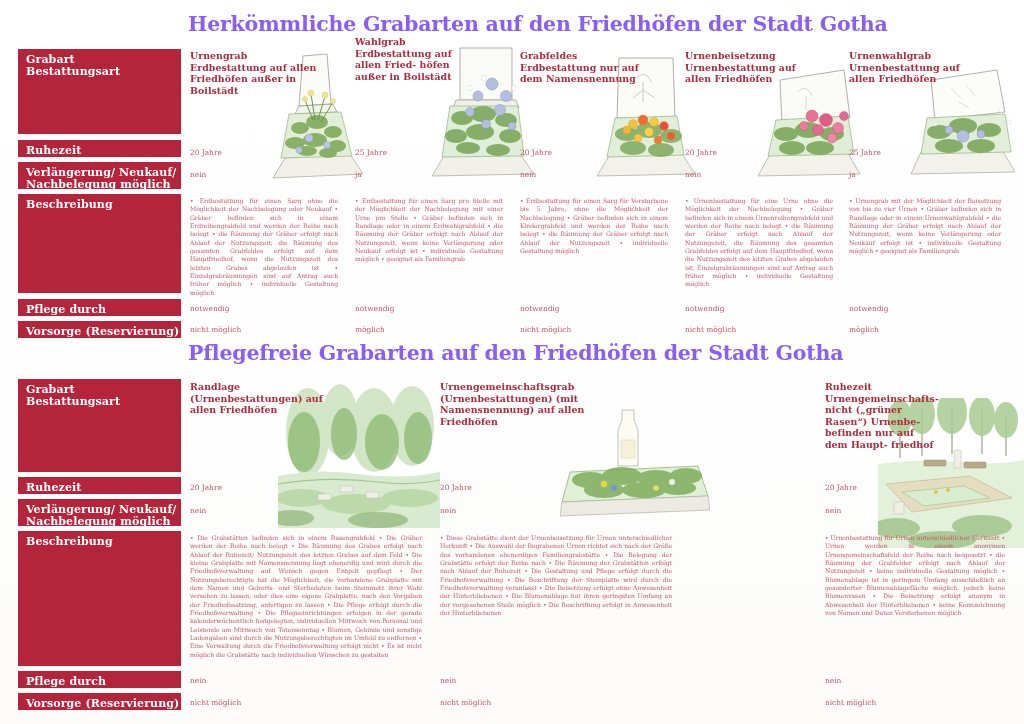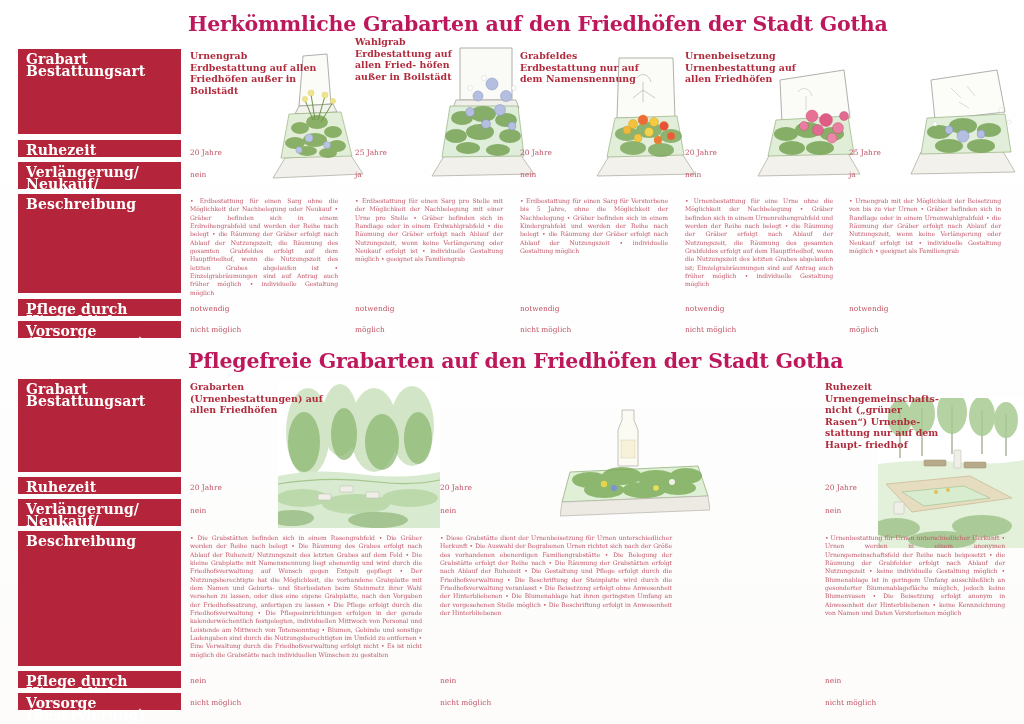--- a/index.html
+++ b/index.html
@@ -14,35 +14,35 @@
   .paper{position:absolute;inset:0;background:
      linear-gradient(180deg,#ffffff 0%, #fefefe 45%, #fdfcfb 100%);}
 
   .sheet{position:absolute;inset:0;}
 
   
   .section-title{
     position:absolute;
     font-family:"DejaVu Serif",serif;
     font-weight:bold;
-    color:#be185d;
+    color:#8b5cf6;
     letter-spacing:-0.2px;
     white-space:nowrap;
   }
   #title-1{left:188px;top:12px;font-size:20.5px;}
-  #title-2{left:188px;top:341px;font-size:20.5px;margin-top:8px;}
+  #title-2{left:188px;top:341px;font-size:20.5px;}
 
   
   .label-block{
     position:absolute;
     background:#b4243a;
     color:#ffffff;
     font-family:"DejaVu Serif",serif;
     font-weight:bold;
-    font-size:14px;
+    font-size:11px;
     line-height:11.5px;
     padding:5px 0 0 8px;
     box-sizing:border-box;
     letter-spacing:0.1px;
   }
   .label-block span{display:block;}
 
   
   .col-head{
     position:absolute;
@@ -314,20 +314,25 @@
     <span>Urnenbeisetzung</span>
     <span>Urnenbestattung</span>
     <span>auf allen Friedhöfen</span>
   </div>
   <div class="cell" style="left:685px;top:148px;">20 Jahre</div>
   <div class="cell" style="left:685px;top:170px;">nein</div>
   <div class="desc" style="left:685px;top:197px;width:148px;">• Urnenbestattung für eine Urne ohne die Möglichkeit der Nachbelegung • Gräber befinden sich in einem Urnenreihengrabfeld und werden der Reihe nach belegt • die Räumung der Gräber erfolgt nach Ablauf der Nutzungszeit, die Räumung des gesamten Grabfeldes erfolgt auf dem Hauptfriedhof, wenn die Nutzungszeit des letzten Grabes abgelaufen ist; Einzelgrabräumungen sind auf Antrag auch früher möglich • individuelle Gestaltung möglich</div>
   <div class="cell" style="left:685px;top:304px;">notwendig</div>
   <div class="cell" style="left:685px;top:325px;">nicht möglich</div>
 
+  <div class="col-head" style="left:849px;top:50px;width:130px;">
+    <span>Urnenwahlgrab</span>
+    <span>Urnenbestattung</span>
+    <span>auf allen Friedhöfen</span>
+  </div>
   <div class="cell" style="left:849px;top:148px;">25 Jahre</div>
   <div class="cell" style="left:849px;top:170px;">ja</div>
   <div class="desc" style="left:849px;top:197px;width:152px;">• Urnengrab mit der Möglichkeit der Beisetzung von bis zu vier Urnen • Gräber befinden sich in Randlage oder in einem Urnenwahlgrabfeld • die Räumung der Gräber erfolgt nach Ablauf der Nutzungszeit, wenn keine Verlängerung oder Neukauf erfolgt ist • individuelle Gestaltung möglich • geeignet als Familiengrab</div>
   <div class="cell" style="left:849px;top:304px;">notwendig</div>
   <div class="cell" style="left:849px;top:325px;">möglich</div>
 
   <div class="section-title" id="title-2">Pflegefreie Grabarten auf den Friedhöfen der Stadt Gotha</div>
 
   <div class="label-block" style="left:18px;top:379px;width:163px;height:93px;">
     <span>Grabart</span>
@@ -449,42 +454,48 @@
         <ellipse cx="64" cy="142" rx="34" ry="9"></ellipse>
       </g>
       <g fill="#e8b53a" opacity="0.8">
         <circle cx="58" cy="94" r="2"></circle>
           <circle cx="70" cy="92" r="2"></circle>
       </g>
     </svg>
   </div>
 
   <div class="col-head" style="left:190px;top:381px;width:150px;">
-    <span>Grabarten</span>
+    <span>Randlage</span>
     <span>(Urnenbestattungen)</span>
     <span>auf allen Friedhöfen</span>
   </div>
   <div class="cell" style="left:190px;top:483px;">20 Jahre</div>
   <div class="cell" style="left:190px;top:506px;">nein</div>
   <div class="desc" style="left:190px;top:534px;width:232px;">• Die Grabstätten befinden sich in einem Rasengrabfeld • Die Gräber werden der Reihe nach belegt • Die Räumung des Grabes erfolgt nach Ablauf der Ruhezeit/ Nutzungszeit des letzten Grabes auf dem Feld • Die kleine Grabplatte mit Namensnennung liegt ebenerdig und wird durch die Friedhofsverwaltung auf Wunsch gegen Entgelt gepflegt • Der Nutzungsberechtigte hat die Möglichkeit, die vorhandene Grabplatte mit dem Namen und Geburts- und Sterbedaten beim Steinmetz ihrer Wahl versehen zu lassen, oder dies eine eigene Grabplatte, nach den Vorgaben der Friedhofssatzung, anfertigen zu lassen • Die Pflege erfolgt durch die Friedhofsverwaltung • Die Pflegeeinrichtungen erfolgen in der gerade kalenderwöchentlich festgelegten, individuellen Mittwoch von Personal und Leistende am Mittwoch von Totensonntag • Blumen, Gebinde und sonstige Ladengaben sind durch die Nutzungsberechtigten im Umfeld zu entfernen • Eine Verwaltung durch die Friedhofsverwaltung erfolgt nicht • Es ist nicht möglich die Grabstätte nach individuellen Wünschen zu gestalten</div>
   <div class="cell" style="left:190px;top:676px;">nein</div>
   <div class="cell" style="left:190px;top:698px;">nicht möglich</div>
 
+  <div class="col-head" style="left:440px;top:381px;width:170px;">
+    <span>Urnengemeinschaftsgrab</span>
+    <span>(Urnenbestattungen)</span>
+    <span>(mit Namensnennung)</span>
+    <span>auf allen Friedhöfen</span>
+  </div>
   <div class="cell" style="left:440px;top:483px;">20 Jahre</div>
   <div class="cell" style="left:440px;top:506px;">nein</div>
   <div class="desc" style="left:440px;top:534px;width:232px;">• Diese Grabstätte dient der Urnenbeisetzung für Urnen unterschiedlicher Herkunft • Die Auswahl der Begrabenen Urnen richtet sich nach der Größe des vorhandenen ebenerdigen Familiengrabstätte • Die Belegung der Grabstätte erfolgt der Reihe nach • Die Räumung der Grabstätten erfolgt nach Ablauf der Ruhezeit • Die Gestaltung und Pflege erfolgt durch die Friedhofsverwaltung • Die Beschriftung der Steinplatte wird durch die Friedhofsverwaltung veranlasst • Die Beisetzung erfolgt ohne Anwesenheit der Hinterbliebenen • Die Blumenablage hat ihren geringsten Umfang an der vorgesehenen Stelle möglich • Die Beschriftung erfolgt in Anwesenheit der Hinterbliebenen</div>
   <div class="cell" style="left:440px;top:676px;">nein</div>
   <div class="cell" style="left:440px;top:698px;">nicht möglich</div>
 
   <div class="col-head" style="left:825px;top:381px;width:115px;">
     <span>Ruhezeit Urnengemeinschafts-</span>
     <span>nicht („grüner</span>
     <span>Rasen“)</span>
     <span>Urnenbe-</span>
-    <span>stattung</span>
+    <span>befinden</span>
     <span>nur auf</span>
     <span>dem Haupt-</span>
     <span>friedhof</span>
   </div>
   <div class="cell" style="left:825px;top:483px;">20 Jahre</div>
   <div class="cell" style="left:825px;top:506px;">nein</div>
   <div class="desc" style="left:825px;top:534px;width:180px;">• Urnenbestattung für Urnen unterschiedlicher Herkunft • Urnen werden in einem anonymen Urnengemeinschaftsfeld der Reihe nach beigesetzt • die Räumung der Grabfelder erfolgt nach Ablauf der Nutzungszeit • keine individuelle Gestaltung möglich • Blumenablage ist in geringem Umfang ausschließlich an gesonderter Blumenablagefläche möglich, jedoch keine Blumenvasen • Die Beisetzung erfolgt anonym in Abwesenheit der Hinterbliebenen • keine Kennzeichnung von Namen und Daten Verstorbenen möglich</div>
   <div class="cell" style="left:825px;top:676px;">nein</div>
   <div class="cell" style="left:825px;top:698px;">nicht möglich</div>
 

